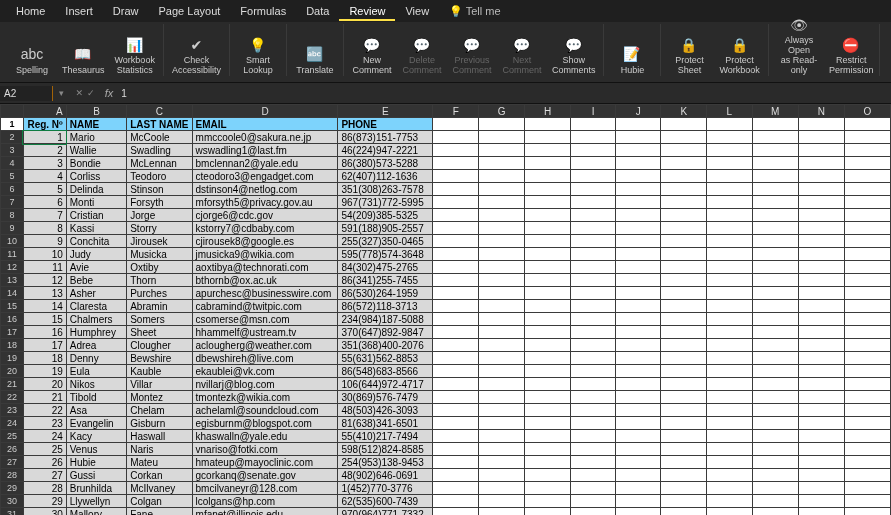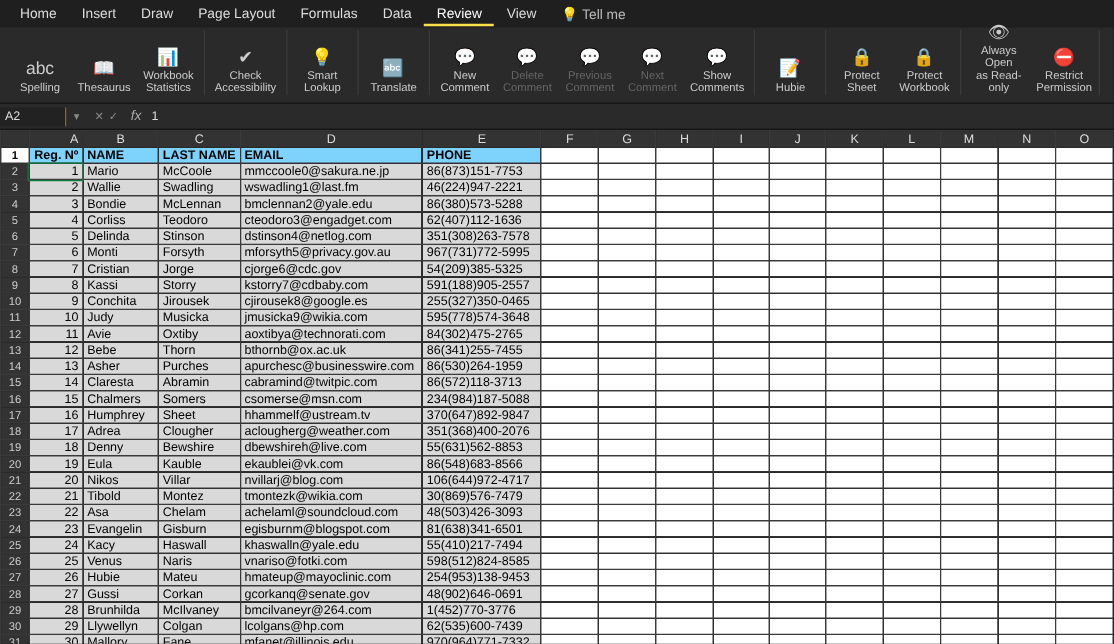--- a/index.html
+++ b/index.html
@@ -691,21 +691,21 @@
           <td class="colRest"></td>
           <td class="colRest"></td>
           <td class="colRest"></td>
           <td class="colRest"></td>
         </tr>
         <tr class="selblock">
           <td class="rowh">29</td>
           <td class="colA inblk">28</td>
           <td class="colB inblk">Brunhilda</td>
           <td class="colC inblk">McIlvaney</td>
-          <td class="colD inblk">bmcilvaneyr@264.com</td>
+          <td class="colD inblk">bmcilvaneyr@128.com</td>
           <td class="colE inblk">1(452)770-3776</td>
           <td class="colRest"></td>
           <td class="colRest"></td>
           <td class="colRest"></td>
           <td class="colRest"></td>
           <td class="colRest"></td>
           <td class="colRest"></td>
           <td class="colRest"></td>
           <td class="colRest"></td>
           <td class="colRest"></td>

